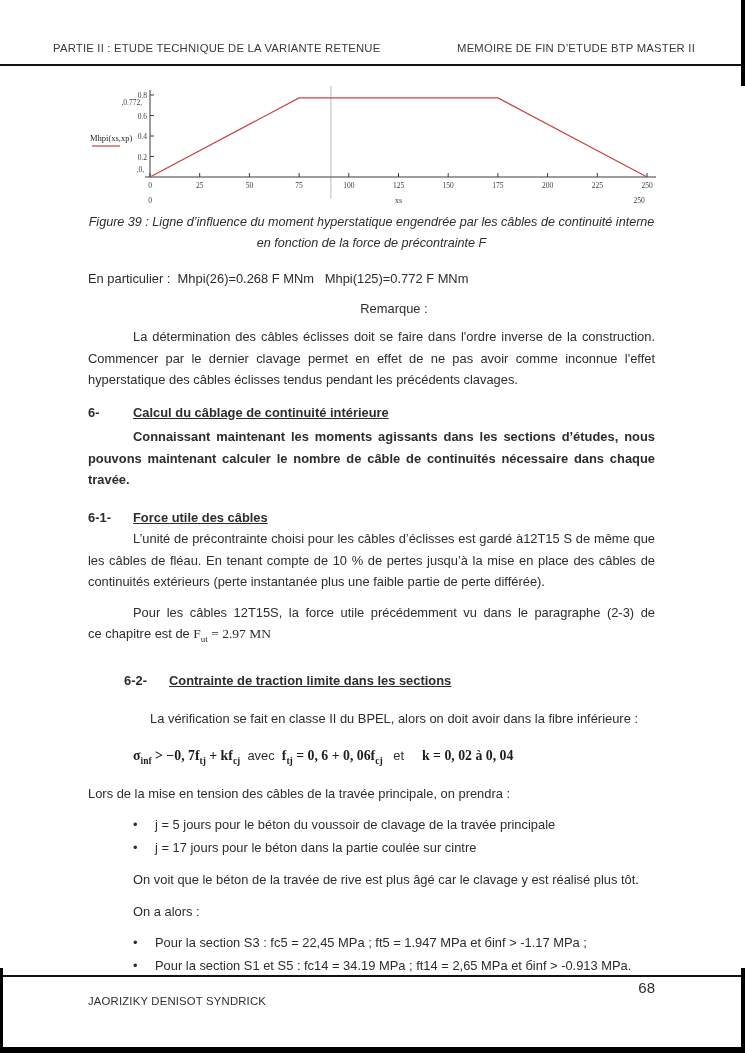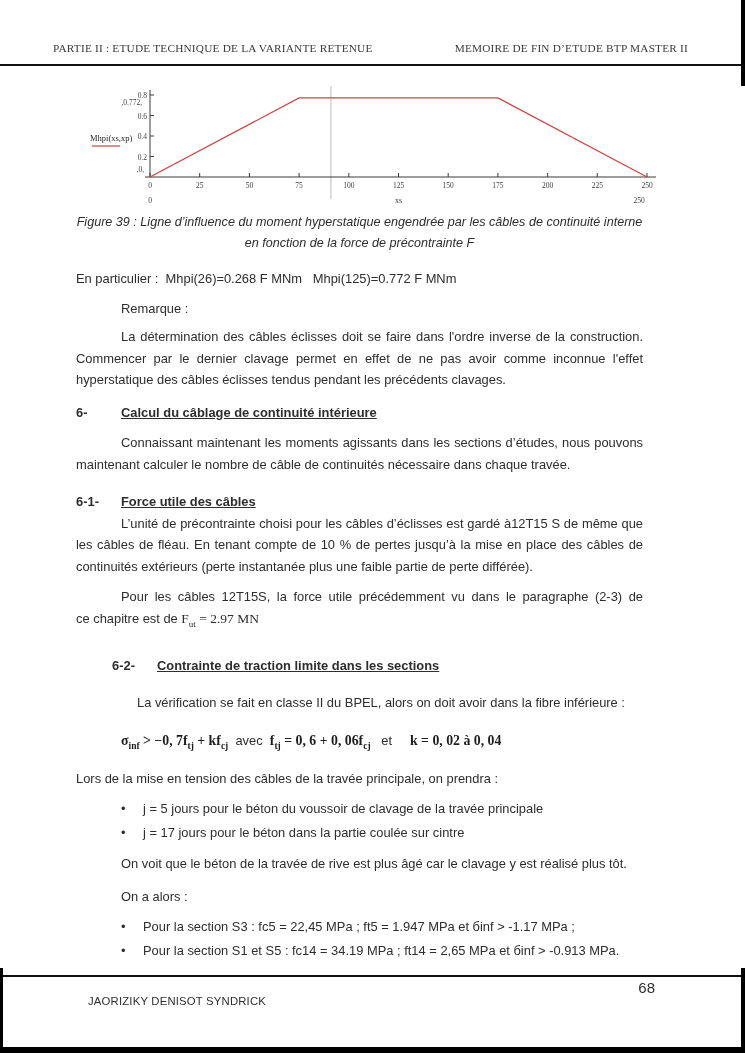--- a/index.html
+++ b/index.html
@@ -1,46 +1,46 @@
 <!DOCTYPE html>
 <html><head>
 <meta charset="utf-8">
 <style>
   html,body{margin:0;padding:0;background:#ffffff;}
   .page{position:relative;width:745px;height:1053px;background:#ffffff;overflow:hidden;
         font-family:"Liberation Sans",sans-serif;color:#2d2d2d;}
 
   
-  .header{position:absolute;top:42px;left:53px;right:57px;display:flex;justify-content:space-between;
-          font-size:11.3px;color:#3a3a3a;letter-spacing:.2px;font-family:Liberation Serif, serif;}
+  .header{position:absolute;top:42px;left:53px;right:50px;display:flex;justify-content:space-between;
+          font-size:11.3px;color:#3a3a3a;letter-spacing:.2px;}
   .hrule{position:absolute;top:64px;left:0;width:745px;height:0;border-top:2px solid #121212;}
   .frule{position:absolute;top:975px;left:0;width:745px;height:0;border-top:2px solid #121212;}
   .pagenum{position:absolute;top:979px;right:90px;font-size:15px;color:#2d2d2d;}
   .author{position:absolute;top:995px;left:88px;font-size:11.3px;color:#2f2f2f;letter-spacing:.2px;}
 
   
   .scan{position:absolute;background:#000;}
   .scan-top-right{top:0;right:0;width:4px;height:86px;}
   .scan-bottom-bar{bottom:0;left:0;width:745px;height:6px;}
   .scan-left-bottom{left:0;top:968px;width:3px;height:85px;}
   .scan-right-bottom{right:0;top:968px;width:4px;height:85px;}
 
   
   .chart-wrap{position:absolute;top:84px;left:88px;width:575px;height:126px;}
   .ctick{font-family:"Liberation Serif",serif;font-size:7.5px;fill:#3d3d3d;}
   .climit{font-family:"Liberation Serif",serif;font-size:7.5px;fill:#3d3d3d;}
   .caxis{font-family:"Liberation Serif",serif;font-size:8px;fill:#3d3d3d;}
   .cylabel{font-family:"Liberation Serif",serif;font-size:8.5px;fill:#1f1f1f;}
 
   
-  .content{position:absolute;top:212px;left:76px;width:567px;font-size:12.9px;line-height:21.5px;}
+  .content{position:absolute;top:212px;left:88px;width:567px;font-size:12.9px;line-height:21.5px;}
   .caption{text-align:center;font-style:italic;font-size:12.6px;margin:0 0 14px 0;line-height:21px;}
   .pre{white-space:pre-wrap;}
   .particular{margin:0 0 8px 0;}
-  .remarque{text-indent:45px;margin:0 0 7px 0;}
+  .remarque{text-indent:45px;margin:0 0 7px 0;text-align:center;}
   .para{text-align:justify;text-indent:45px;margin:0 0 9px 0;}
   .heading{margin:11px 0 0 0;}
   .heading .num{display:inline-block;width:45px;font-weight:bold;}
   .heading .title{font-weight:bold;text-decoration:underline;}
   .h-gap{margin-top:16px;}
   .line-just{text-align:justify;text-align-last:justify;text-indent:45px;margin:9px 0 0 0;}
   .line-plain{margin:0;}
   .serifmath{font-family:"Liberation Serif",serif;font-size:13.5px;}
   .serifmath sub{font-size:9px;}
   .formula{font-family:"Liberation Serif",serif;font-weight:bold;font-size:13.8px;
@@ -118,21 +118,21 @@
     <p class="particular pre">En particulier :  Mhpi(26)=0.268 F MNm   Mhpi(125)=0.772 F MNm</p>
 
     <p class="remarque">Remarque :</p>
 
     <p class="para">La détermination des câbles éclisses doit se faire dans l'ordre inverse de la construction. Commencer par le dernier clavage permet en effet de ne pas avoir comme inconnue l'effet hyperstatique des câbles éclisses tendus pendant les précédents clavages.</p>
 
     <p class="heading">
       <span class="num">6-</span><span class="title">Calcul du câblage de continuité intérieure</span>
     </p>
 
-    <p class="para" style="margin-top:9px;">Connaissant maintenant les moments agissants dans les sections d’études, nous pouvons maintenant calculer le nombre de câble de continuités nécessaire dans chaque travée.</p>
+    <p class="para" style="margin-top:3px;font-weight:bold;">Connaissant maintenant les moments agissants dans les sections d’études, nous pouvons maintenant calculer le nombre de câble de continuités nécessaire dans chaque travée.</p>
 
     <p class="heading h-gap">
       <span class="num">6-1-</span><span class="title">Force utile des câbles</span>
     </p>
 
     <p class="para" style="margin:0;">L’unité de précontrainte choisi pour les câbles d’éclisses est gardé à12T15 S de même que les câbles de fléau. En tenant compte de 10 % de pertes jusqu’à la mise en place des câbles de continuités extérieurs (perte instantanée plus une faible partie de perte différée).</p>
 
     <p class="line-just">Pour les câbles 12T15S, la force utile précédemment vu dans le paragraphe (2-3) de</p>
     <p class="line-plain"><span>ce chapitre est de </span><span class="serifmath"><span>F</span><sub>ut</sub><span> = 2.97 MN</span></span></p>
 

